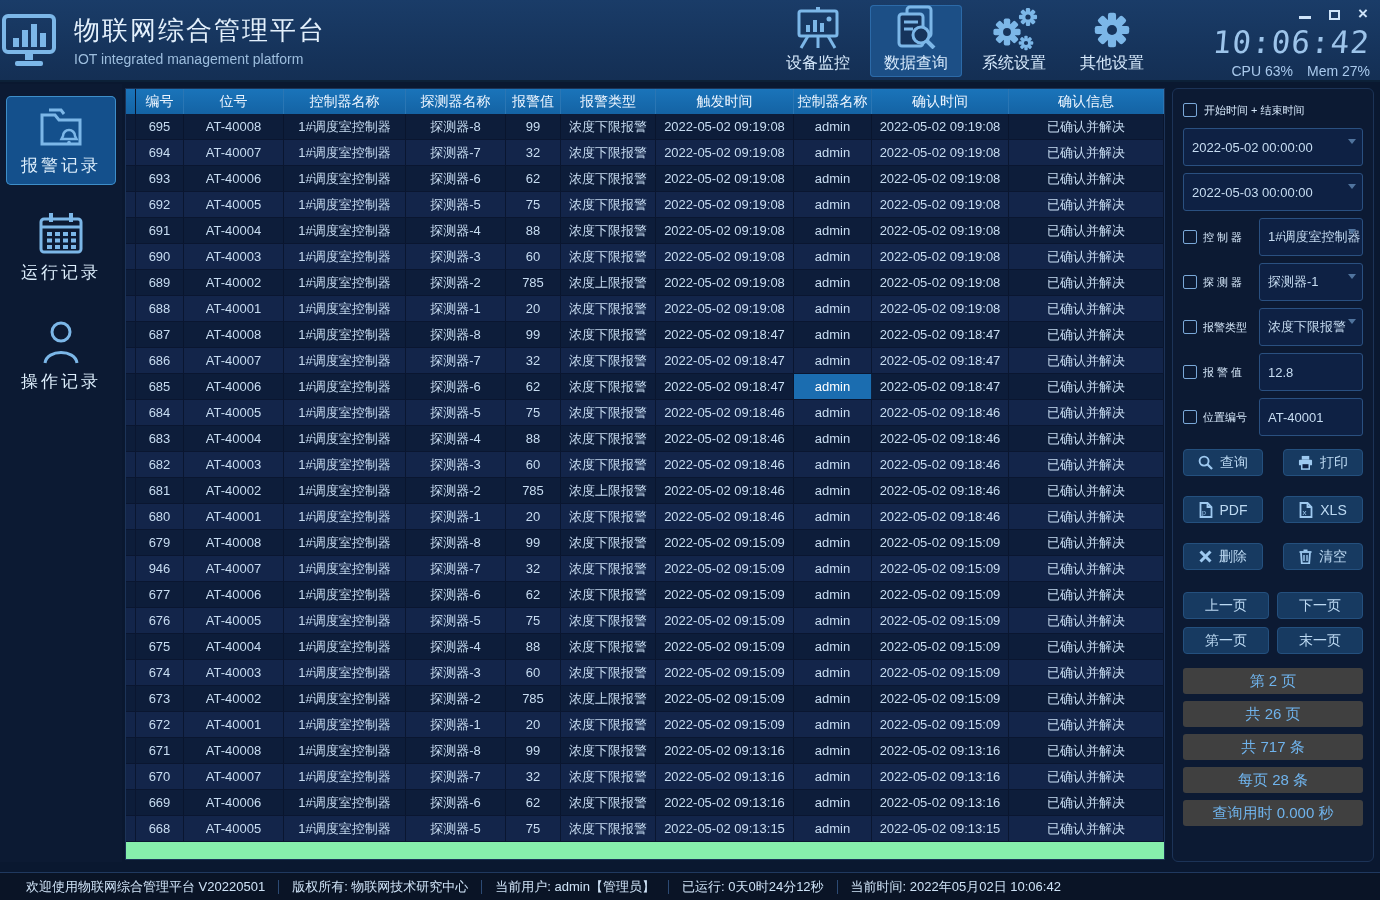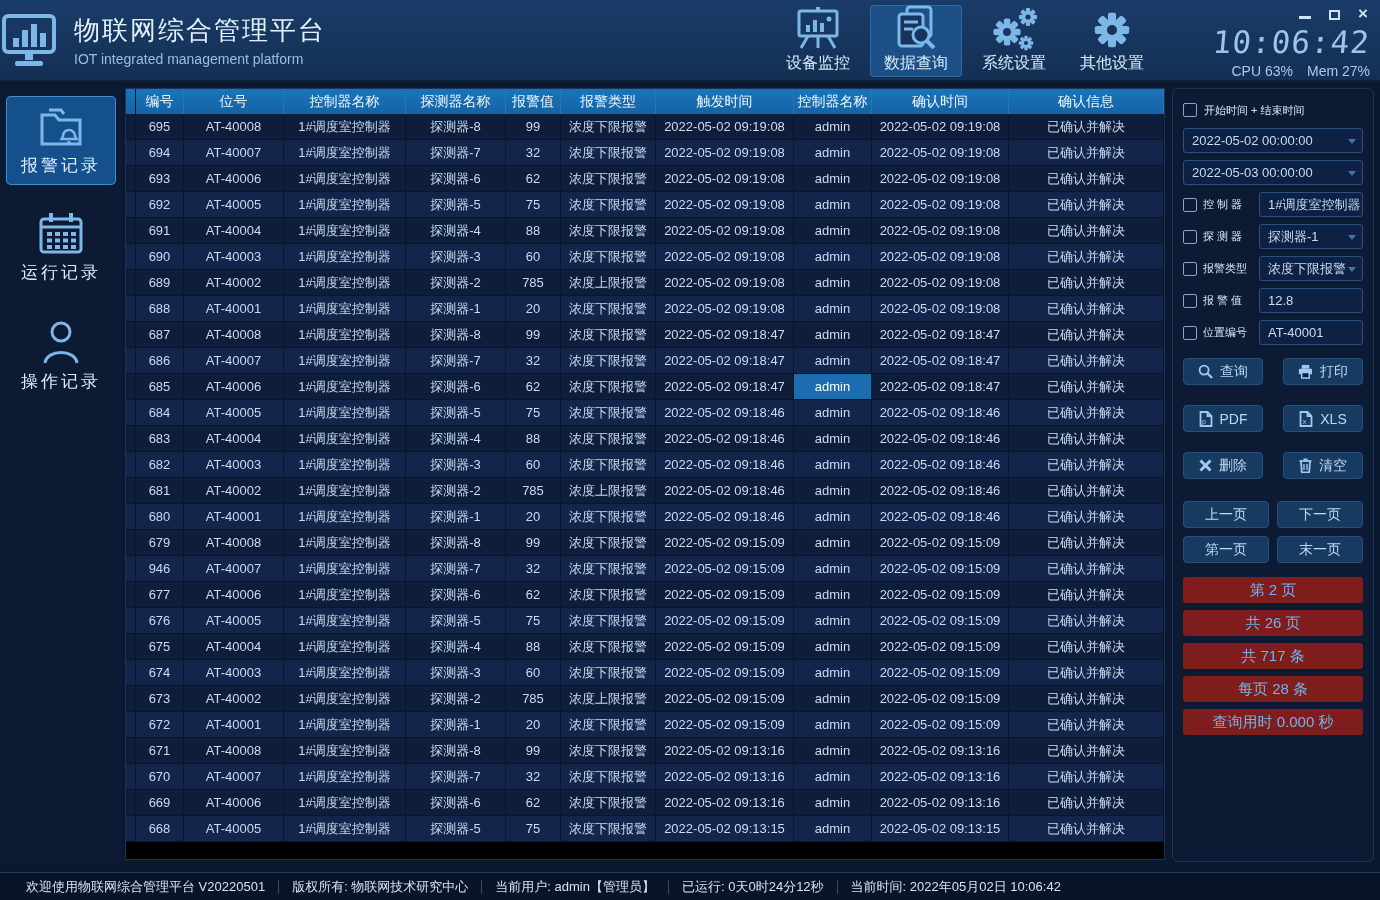--- a/index.html
+++ b/index.html
@@ -52,21 +52,21 @@
   .side-item {
     width:110px; margin:12px auto 0; padding:10px 0 8px; border-radius:5px;
     display:flex; flex-direction:column; align-items:center; gap:6px; cursor:pointer;
   }
   .side-item.active { background:#14508c; box-shadow:inset 0 0 0 1px #3e8ec9; }
   .side-item .label { font-size:17px; color:#ddeefc; letter-spacing:3px; }
   .side-item + .side-item { margin-top:18px; }
   
   .table-wrap {
     position:absolute; left:125px; top:88px; width:1040px; height:772px;
-    background:#000000; border:1px solid #1c3357;
+    background:#86efac; border:1px solid #1c3357;
   }
   .grid-row { display:grid; grid-template-columns:10px 48px 100px 122px 100px 55px 95px 138px 78px 137px 1fr; }
   .thead { background:linear-gradient(180deg,#1a74ba 0%,#1463a4 100%); height:25px; }
   .thead .cell { color:#eef6ff; font-size:14px; border-right:1px solid #2a76b4; }
   .cell {
     height:25px; display:flex; align-items:center; justify-content:center;
     font-size:13px; color:#c8ddf2; white-space:nowrap; overflow:hidden;
   }
   .trow { border-bottom:1px solid #0a1630; cursor:default; }
   .trow:nth-child(odd) { background:#0d1d3a; }
@@ -77,21 +77,21 @@
   
   .rpanel {
     position:absolute; left:1172px; top:88px; width:202px; height:774px;
     border:1px solid #1c3357; border-radius:6px; background:#0c1a33;
     padding:10px 10px; display:flex; flex-direction:column;
   }
   .chk-row { display:flex; align-items:center; gap:7px; height:22px; margin-bottom:7px; }
   .checkbox { width:14px; height:14px; border:1px solid #7aa8d8; border-radius:2px; background:transparent; flex:0 0 auto; cursor:pointer; }
   .chk-label { font-size:11px; color:#d6e8fa; white-space:nowrap; }
   .control {
-    height:25px; background:#0e2144; border:1px solid #2a5080; border-radius:3px;
+    height:38px; background:#0e2144; border:1px solid #2a5080; border-radius:3px;
     display:flex; align-items:center; padding:0 8px; font-size:13px; color:#c7ddf2;
     position:relative; cursor:pointer; white-space:nowrap; overflow:hidden;
   }
   .control.full { width:100%; margin-bottom:7px; }
   .control .arrow {
     position:absolute; right:6px; top:10px; width:0; height:0;
     border-left:4px solid transparent; border-right:4px solid transparent;
     border-top:5px solid #50749e;
   }
   .filter-row { display:flex; align-items:center; margin-bottom:7px; }
@@ -99,21 +99,21 @@
   .filter-row .control { flex:1; }
   .btn-grid { display:grid; grid-template-columns:1fr 1fr; gap:20px; margin-top:6px; }
   .btn {
     height:27px; background:#173a61; border:1px solid #24507e; border-radius:4px;
     display:flex; align-items:center; justify-content:center; gap:7px;
     font-size:14px; color:#bcd9f2; cursor:pointer;
   }
   .pag-grid { display:grid; grid-template-columns:1fr 1fr; gap:8px; margin-top:22px; }
   .info-list { display:flex; flex-direction:column; gap:7px; margin-top:14px; }
   .info-bar {
-    height:26px; background:#7f1d1d; border-radius:3px;
+    height:26px; background:#404040; border-radius:3px;
     display:flex; align-items:center; justify-content:center;
     font-size:15px; color:#6fb3ec;
   }
   
   .statusbar {
     position:absolute; left:0; bottom:0; width:1380px; height:28px;
     background:#0a1426; border-top:1px solid #20395f;
     display:flex; align-items:center; padding-left:26px;
   }
   .status-item { font-size:13px; color:#cfe3f7; white-space:nowrap; }

